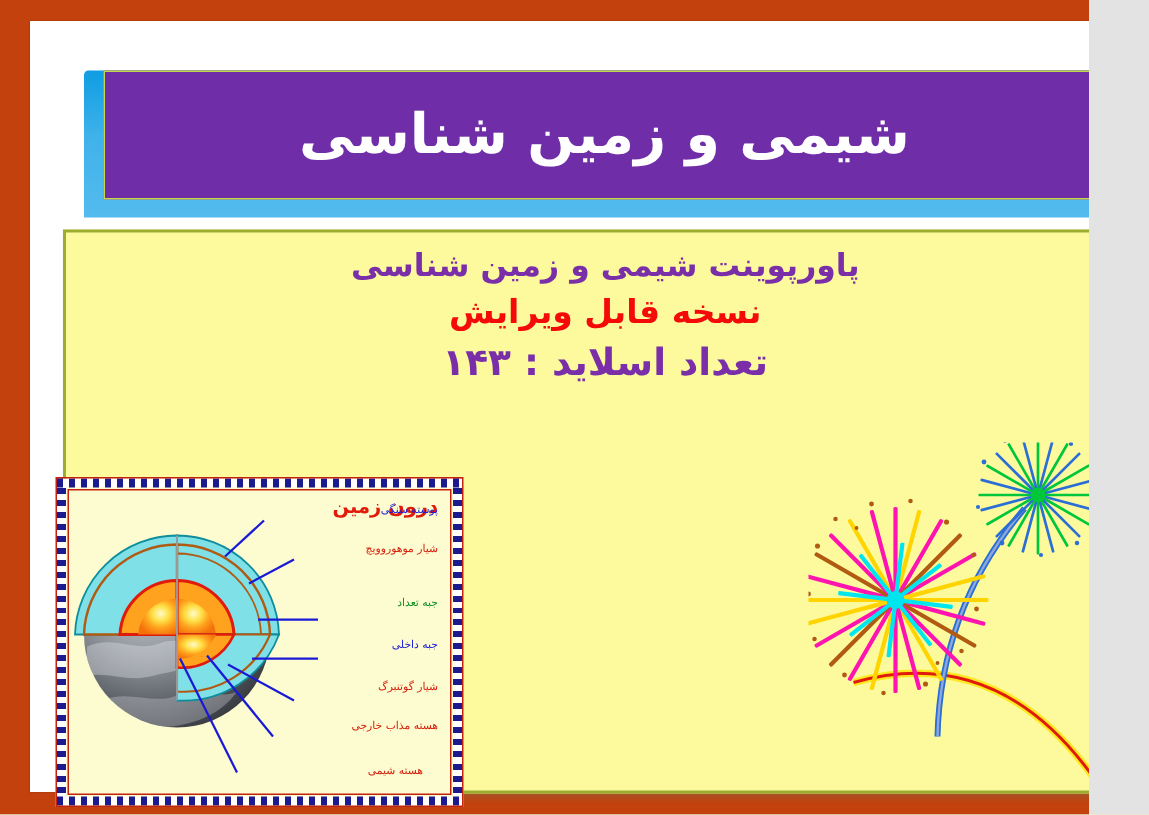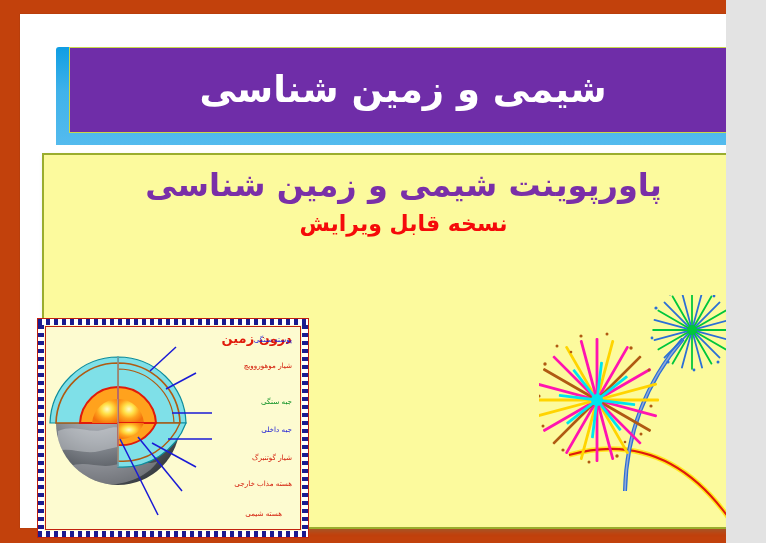--- a/index.html
+++ b/index.html
@@ -83,21 +83,21 @@
     text-align: center;
     direction: rtl;
   }
   .line {
     font-weight: bold;
     font-family: "DejaVu Sans", sans-serif;
     direction: rtl;
     line-height: 1.42;
     white-space: nowrap;
   }
-  .line-1 { color: #7a2fa8; font-size: 32px; }
+  .line-1 { color: #7a2fa8; font-size: 21px; }
   .line-2 { color: #f50a0a; font-size: 22px; }
   .line-3 { color: #7a2fa8; font-size: 25px; }
 
   
   .earth-frame {
     position: absolute;
     left: 17px;
     top: 304px;
     width: 272px;
     height: 220px;
@@ -157,20 +157,21 @@
     <div class="title-blue"></div>
     <div class="title-purple">
       <div class="title-text">شیمی و زمین شناسی</div>
     </div>
 
     <div class="body-yellow">
 
       <div class="lines">
         <div class="line line-1">پاورپوینت شیمی و زمین شناسی</div>
         <div class="line line-2">نسخه قابل ویرایش</div>
+        <div class="line line-3">تعداد اسلاید : ۱۴۳</div>
       </div>
 
       <div class="art-fireworks">
         <svg width="222" height="232" viewBox="0 0 222 232" aria-hidden="true">
           <defs>
             <g id="spikeL">
               <rect x="-1.4" y="-62" width="2.8" height="62" rx="1"></rect>
             </g>
           </defs>
 
@@ -460,21 +461,21 @@
             <line x1="126" y1="86" x2="166" y2="86"></line>
             <line x1="122" y1="112" x2="166" y2="112"></line>
             <line x1="106" y1="116" x2="150" y2="140"></line>
             <line x1="92" y1="110" x2="136" y2="164"></line>
             <line x1="74" y1="112" x2="112" y2="188"></line>
           </g>
         </svg>
 
         <span class="elabel blue" style="right:8px;  top:8px;">پوسته سنگی</span>
         <span class="elabel red" style="right:8px;  top:34px;">شیار موهوروویچ</span>
-        <span class="elabel green" style="right:8px;  top:70px;">جبه سنگی</span>
+        <span class="elabel green" style="right:8px;  top:70px;">جبه تعداد</span>
         <span class="elabel blue" style="right:8px;  top:98px;">جبه داخلی</span>
         <span class="elabel red" style="right:8px;  top:126px;">شیار گوتنبرگ</span>
         <span class="elabel red" style="right:8px;  top:152px;">هسته مذاب خارجی</span>
         <span class="elabel red" style="right:18px; top:182px;">هسته شیمی</span>
 
       </div>
     </div>
 
   </div>
 </div>

